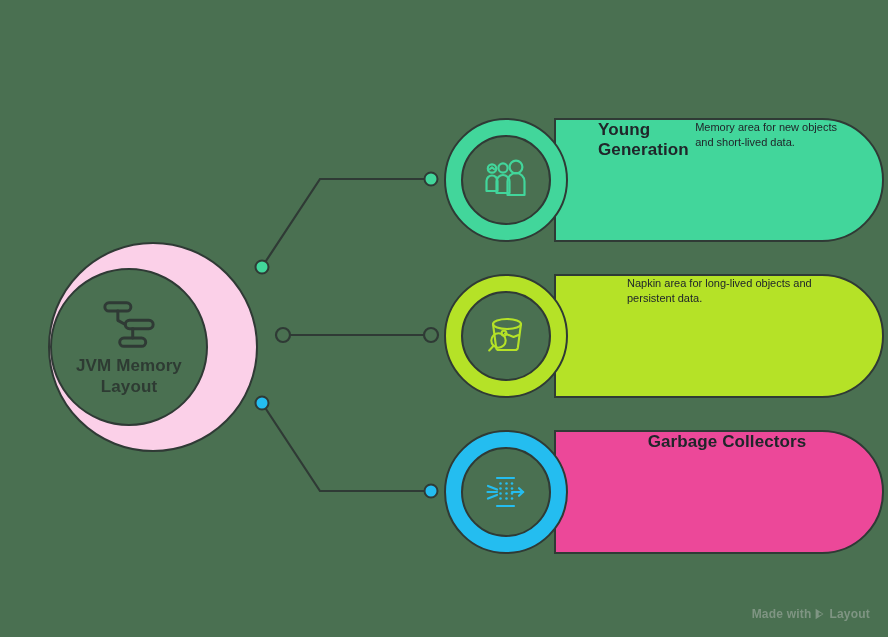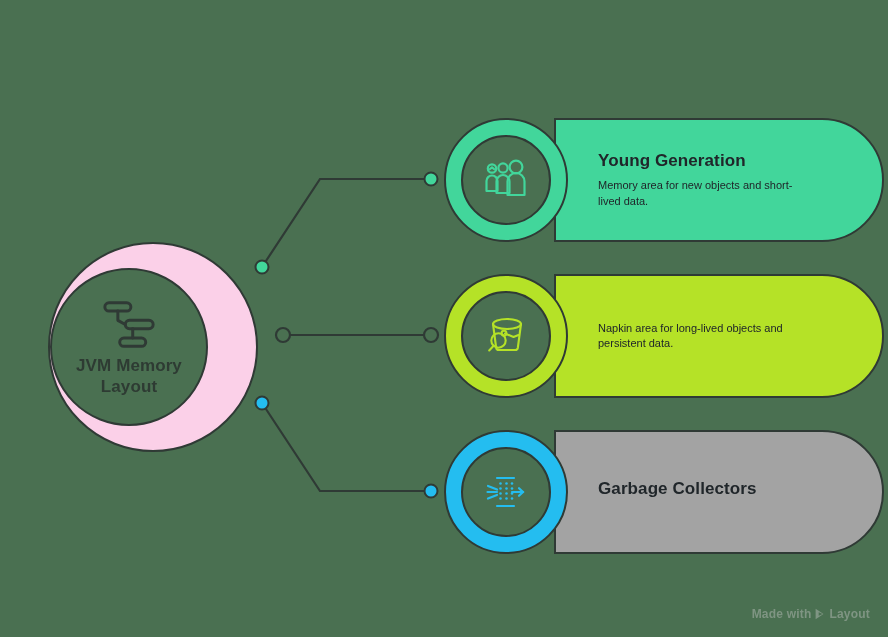--- a/index.html
+++ b/index.html
@@ -77,21 +77,21 @@
   .card-pill {
     position: absolute;
     left: 110px;
     top: 0;
     height: 124px;
     width: 330px;
     border: 2px solid #2f3a35;
     border-radius: 0 62px 62px 0;
     box-sizing: border-box;
     display: flex;
-    flex-direction: column;
+    flex-direction: row;
     justify-content: center;
     padding-left: 42px;
     padding-right: 26px;
   }
   .card-badge {
     position: absolute;
     left: 0;
     top: 0;
     width: 124px;
     height: 124px;
@@ -133,21 +133,21 @@
   }
   
   #card-young { left: 444px; top: 118px; }
   #card-old   { left: 444px; top: 274px; }
   #card-gc    { left: 444px; top: 430px; }
 
   #card-young .card-pill  { background: #42d69b; }
   #card-young .card-badge { background: #42d69b; }
   #card-old .card-pill    { background: #b5e227; }
   #card-old .card-badge   { background: #b5e227; }
-  #card-gc .card-pill     { background: #a3a3a3; }
+  #card-gc .card-pill     { background: #ec4899; }
   #card-gc .card-badge    { background: #24bdf0; }
 
   
   .watermark {
     position: absolute;
     right: 18px;
     bottom: 16px;
     display: flex;
     align-items: center;
     gap: 2px;

